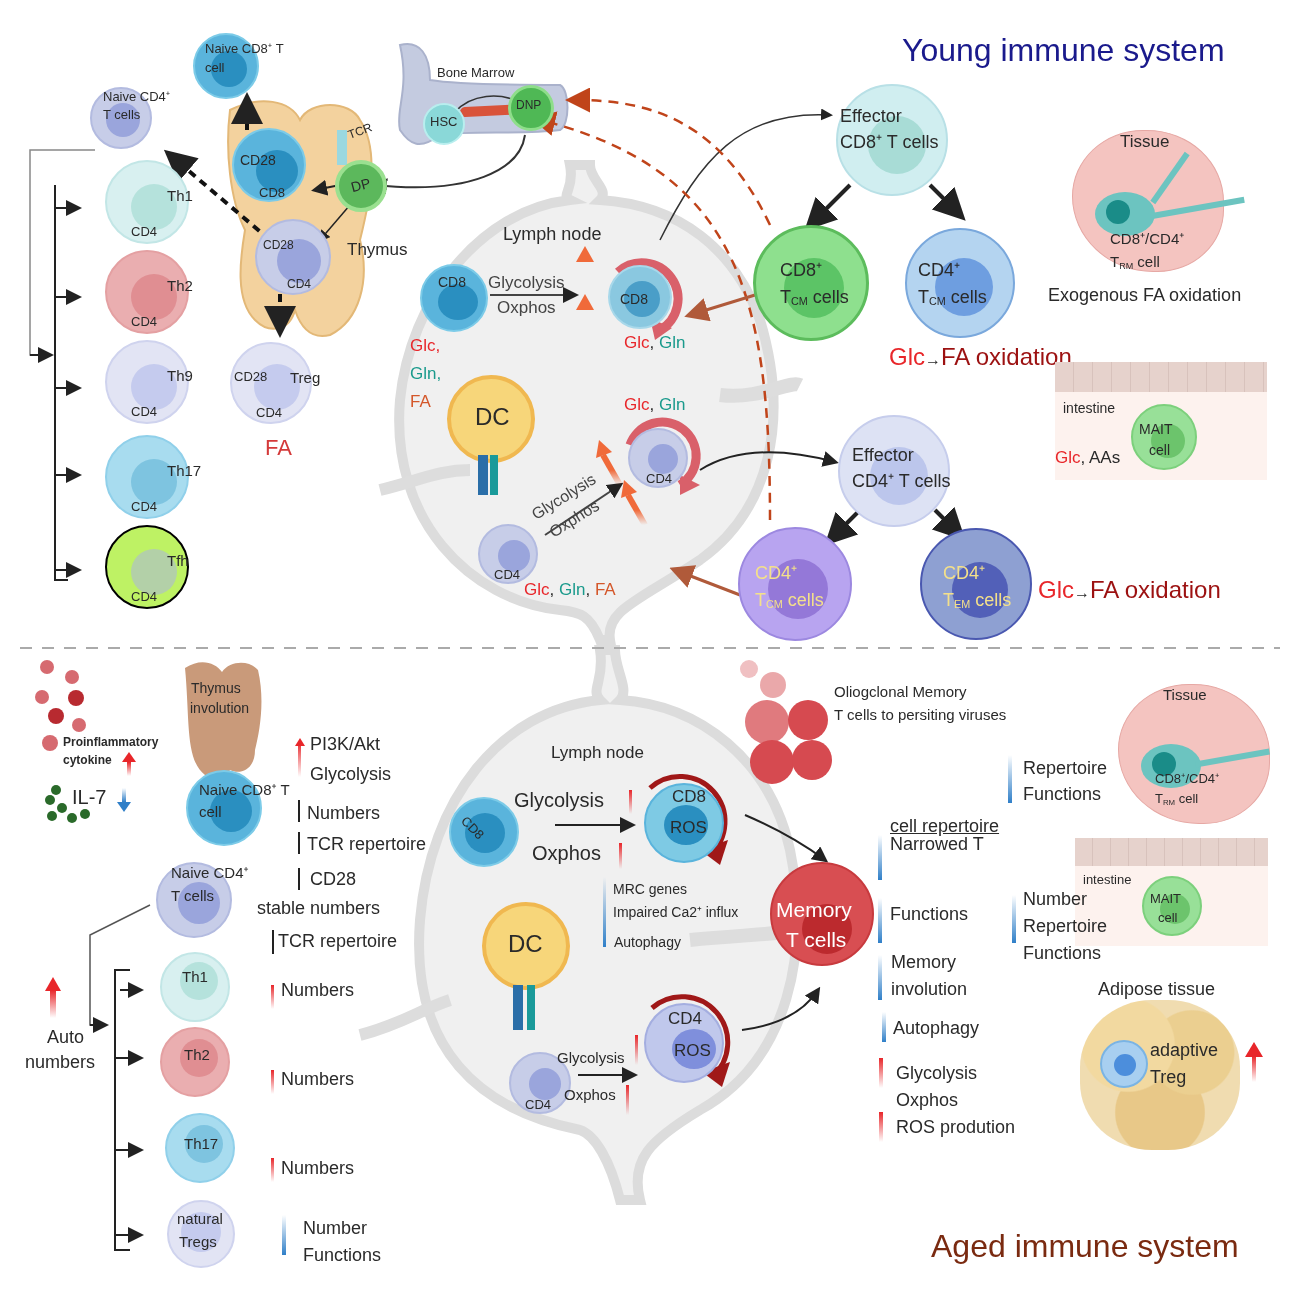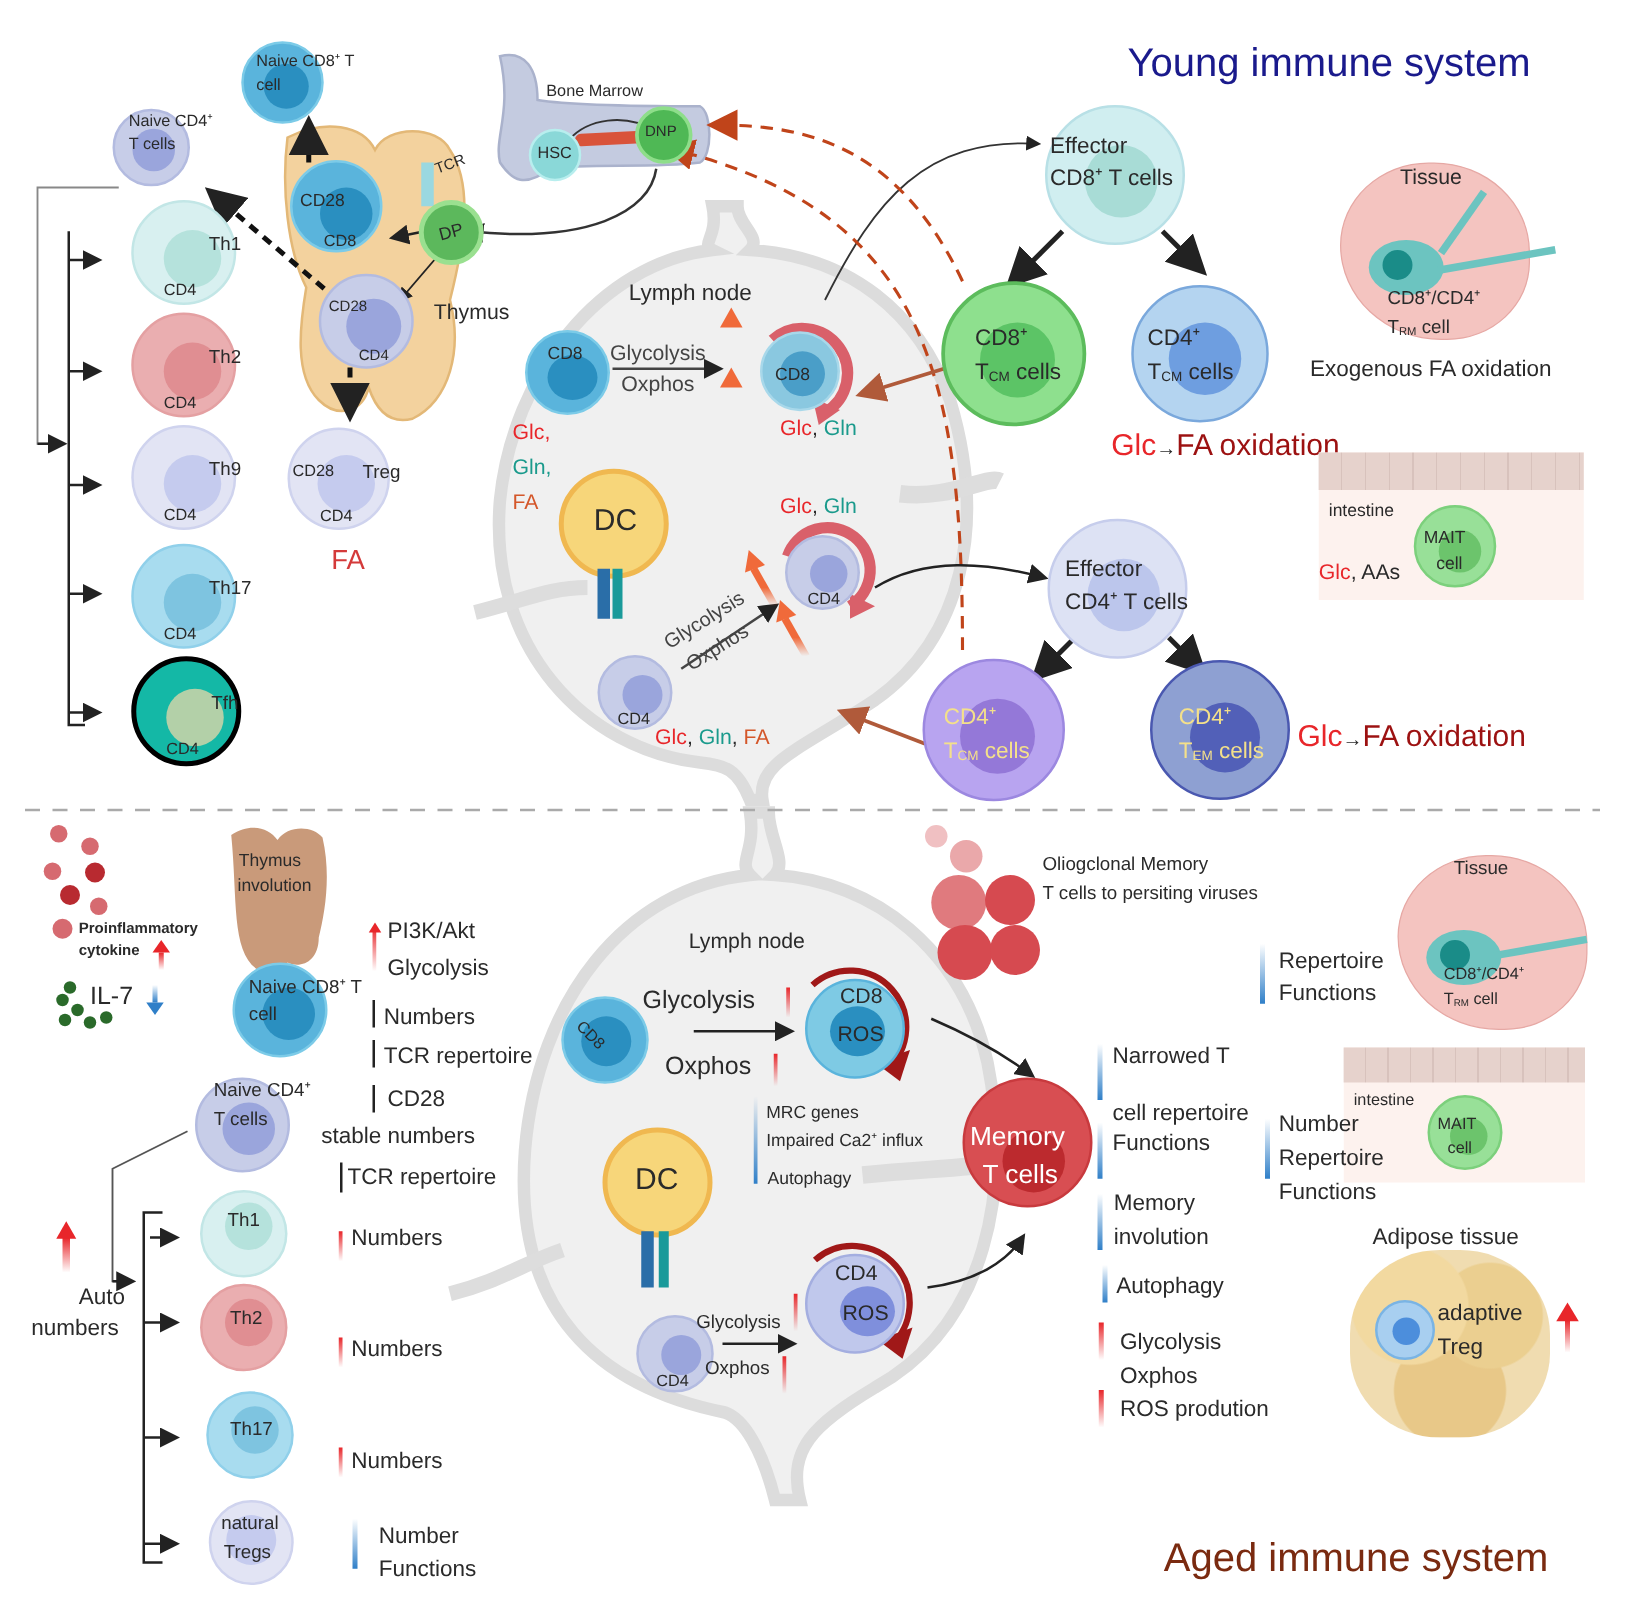--- a/index.html
+++ b/index.html
@@ -180,21 +180,21 @@
   <div class="cell" style="left:105px;top:340px;width:80px;height:80px;background:#e2e4f4;border:2px solid #cfd3ee;">
     <div class="nuc" style="left:24px;top:22px;width:46px;height:46px;background:#c5cbee;"></div>
     <div class="t" style="left:60px;top:25px;font-size:15px;">Th9</div>
     <div class="t" style="left:24px;top:63px;font-size:13px;">CD4</div>
   </div>
   <div class="cell" style="left:105px;top:435px;width:80px;height:80px;background:#a8dcef;border:2px solid #90d0ea;">
     <div class="nuc" style="left:24px;top:22px;width:46px;height:46px;background:#7ec4e0;"></div>
     <div class="t" style="left:60px;top:25px;font-size:15px;">Th17</div>
     <div class="t" style="left:24px;top:63px;font-size:13px;">CD4</div>
   </div>
-  <div class="cell" style="left:105px;top:525px;width:80px;height:80px;background:#14b8a6;border:4px solid #000000;">
+  <div class="cell" style="left:105px;top:525px;width:80px;height:80px;background:#bef264;border:2px solid #000000;">
     <div class="nuc" style="left:24px;top:22px;width:46px;height:46px;background:#b3d0a8;"></div>
     <div class="t" style="left:60px;top:25px;font-size:15px;">Tfh</div>
     <div class="t" style="left:24px;top:63px;font-size:13px;">CD4</div>
   </div>
 </div>
 
 <div class="cell" style="left:230px;top:342px;width:78px;height:78px;background:#e2e4f4;border:2px solid #cfd3ee;">
   <div class="nuc" style="left:22px;top:20px;width:46px;height:46px;background:#c5cbee;"></div>
   <div class="t" style="left:58px;top:25px;font-size:15px;">Treg</div>
   <div class="t" style="left:2px;top:26px;font-size:13px;">CD28</div>
@@ -362,21 +362,21 @@
   <div class="nuc" style="left:20px;top:18px;width:42px;height:42px;background:#9aa5dc;"></div>
 </div>
 <div class="t" style="left:171px;top:864px;font-size:15px;">Naive CD4⁺</div>
 <div class="t" style="left:171px;top:887px;font-size:15px;">T cells</div>
 <div class="t" style="left:257px;top:898px;font-size:18px;">stable numbers</div>
 <div class="abs" style="left:272px;top:930px;width:2px;height:24px;background:#222;"></div>
 <div class="t" style="left:278px;top:931px;font-size:18px;">TCR repertoire</div>
 
 <div class="abs" style="left:50px;top:990px;width:6px;height:28px;background:linear-gradient(#e8262a,transparent);"></div>
 <div class="abs" style="left:45px;top:977px;border-left:8px solid transparent;border-right:8px solid transparent;border-bottom:14px solid #e8262a;"></div>
-<div class="t" style="left:47px;top:1027px;font-size:18px;margin-left:16px;">Auto</div>
+<div class="t" style="left:47px;top:1027px;font-size:18px;">Auto</div>
 <div class="t" style="left:25px;top:1052px;font-size:18px;">numbers</div>
 
 <div class="cell" style="left:160px;top:952px;width:66px;height:66px;background:#d8f0f0;border:2px solid #c2e6e6;">
   <div class="nuc" style="left:18px;top:8px;width:38px;height:38px;background:#b5e2dc;"></div>
   <div class="t" style="left:20px;top:14px;font-size:15px;">Th1</div>
 </div>
 <div class="cell" style="left:160px;top:1027px;width:66px;height:66px;background:#eaaeb0;border:2px solid #e4a0a2;">
   <div class="nuc" style="left:18px;top:10px;width:38px;height:38px;background:#e08e92;"></div>
   <div class="t" style="left:22px;top:17px;font-size:15px;">Th2</div>
 </div>
@@ -451,21 +451,21 @@
 <div class="t" style="left:834px;top:706px;font-size:15px;">T cells to persiting viruses</div>
 
 <div class="cell" style="left:770px;top:862px;width:100px;height:100px;background:#d84e52;border:2px solid #c83a3e;">
   <div class="nuc" style="left:30px;top:40px;width:50px;height:50px;background:#bc2a2e;"></div>
 </div>
 <div class="t" style="left:776px;top:898px;font-size:21px;color:#fff;">Memory</div>
 <div class="t" style="left:786px;top:928px;font-size:21px;color:#fff;">T cells</div>
 
 <div class="abs" style="left:878px;top:835px;width:4px;height:45px;background:linear-gradient(transparent,#2f7fc8);"></div>
 <div class="t" style="left:890px;top:834px;font-size:18px;">Narrowed T</div>
-<div class="t" style="left:890px;top:880px;font-size:18px;">cell repertoire</div>
+<div class="t" style="left:890px;top:816px;font-size:18px;text-decoration:underline;">cell repertoire</div>
 <div class="abs" style="left:878px;top:898px;width:4px;height:45px;background:linear-gradient(transparent,#2f7fc8);"></div>
 <div class="t" style="left:890px;top:904px;font-size:18px;">Functions</div>
 <div class="abs" style="left:878px;top:955px;width:4px;height:45px;background:linear-gradient(transparent,#2f7fc8);"></div>
 <div class="t" style="left:891px;top:952px;font-size:18px;">Memory</div>
 <div class="t" style="left:891px;top:979px;font-size:18px;">involution</div>
 <div class="abs" style="left:882px;top:1012px;width:4px;height:30px;background:linear-gradient(transparent,#2f7fc8);"></div>
 <div class="t" style="left:893px;top:1018px;font-size:18px;">Autophagy</div>
 
 <div class="abs" style="left:879px;top:1058px;width:4px;height:30px;background:linear-gradient(#e8262a,transparent);"></div>
 <div class="t" style="left:896px;top:1063px;font-size:18px;">Glycolysis</div>

